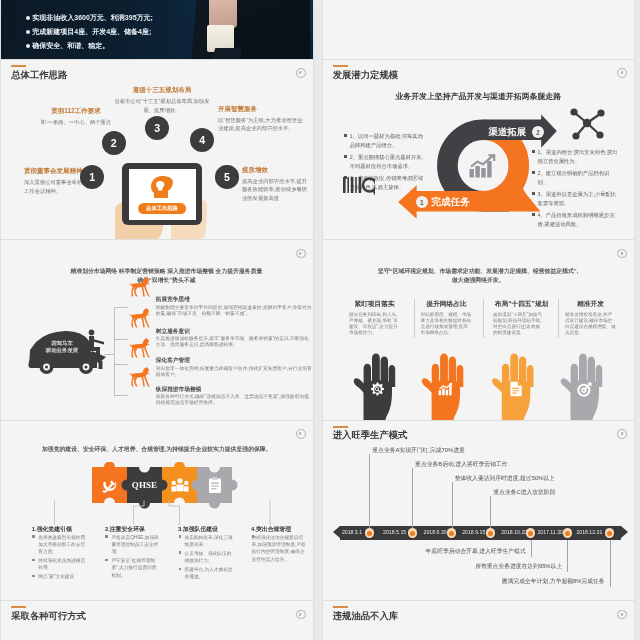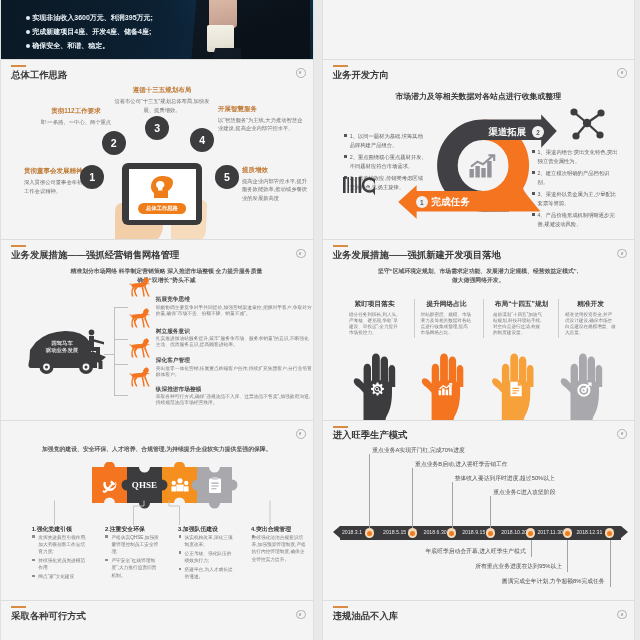--- a/index.html
+++ b/index.html
@@ -213,26 +213,26 @@
             <path d="M11 6 C8.5 6 7 7.6 7 9.8 C7 11.4 8 12.4 9 13 L9 15.4 L13.4 15.4 L13.4 12.8 C14.6 12.2 15.4 11.2 15.4 9.8 C15.4 7.6 13.6 6 11 6 Z" fill="#fff"></path>
           </svg>
           <div class="pill">总体工作思路</div>
         </div>
       </div>
     </div>
 
     <div class="slide R s4">
       <div class="hdr">
         <div class="bar"></div>
-        <div class="t">业务开发方向</div>
-      </div>
-      <div class="logo">
-          <i></i>
-        </div>
-      <div class="sub">市场潜力及等相关数据对各站点进行收集或整理</div>
+        <div class="t">发展潜力定规模</div>
+      </div>
+      <div class="logo">
+          <i></i>
+        </div>
+      <div class="sub">业务开发上坚持产品开发与渠道开拓两条腿走路</div>
 
       <svg width="311" height="180" viewBox="0 0 311 180" style="position:absolute;left:0;top:0;">
         <g>
           <path d="M 160.1 69.8 A 35.7 35.7 0 0 1 160.1 141.2" fill="none" stroke="#f4741f" stroke-width="20.6"></path>
         </g>
         <g>
           <path d="M 219 69.8 L 160.1 69.8 A 35.7 35.7 0 0 0 160.1 141.2 L 186 141.2" fill="none" stroke="#414145" stroke-width="20.6" stroke-linecap="butt"></path>
           <path d="M 218.2 54.6 L 233.8 70.9 L 218.2 87.8 Z" fill="#414145"></path>
         </g>
         <g>
@@ -285,24 +285,20 @@
         <rect x="15.6" y="1" width="2.6" height="16" fill="#3d3d40"></rect>
         <path d="M20 9 a6.5 6.5 0 1 0 13 0 a6.5 6.5 0 1 0 -13 0" fill="none" stroke="#3d3d40" stroke-width="2.4"></path>
         <path d="M30 14 L33 19" stroke="#3d3d40" stroke-width="2.4"></path>
       </svg>
     </div>
   </div>
 
   <div class="row">
 
     <div class="slide L s5">
-      <div class="hdr">
-        <div class="bar"></div>
-        <div class="t"><span>业务发展措施</span><span>——</span><span>强抓经营销售网格管理</span></div>
-      </div>
       <div class="logo">
           <i></i>
         </div>
       <div class="sub">
         <div>精准划分市场网络  科学制定营销策略  深入推进市场整顿  全力提升服务质量</div>
         <div>确保“双增长”势头不减</div>
       </div>
 
       <svg width="82" height="48" viewBox="0 0 82 48" style="position:absolute;left:25.5px;top:88px;">
         <path d="M2.5 31 L3 22 L9 14 Q20 3.5 38 3 Q55 2.6 62 13 L64 24 L68 24 L68 31 L70 31 L70 40 L4 40 Q1 40 1.5 36 Z" fill="#3c3c3f"></path>
@@ -396,24 +392,20 @@
         <path d="M4.2 20.4L9.2 21.2L6.8 24.4L4.4 28.4L4 33.4L4.8 38.2L5.4 41.6L2.2 41.6L1.2 36.8L1.2 31L2.2 25.4Z"></path>
       </g>
         </svg>
       <div class="item" style="left:154.8px;top:146.5px;">
         <div class="h">纵深推进市场整顿</div>
         <div class="p">采取各种可行方式,确保“违规油品不入库、过票油品不售卖”,加强政府沟通,持续规范油品市场经营秩序。</div>
       </div>
     </div>
 
     <div class="slide R s6">
-      <div class="hdr">
-        <div class="bar"></div>
-        <div class="t"><span>业务发展措施</span><span>——</span><span>强抓新建开发项目落地</span></div>
-      </div>
       <div class="logo">
           <i></i>
         </div>
       <div class="sub">
         <div>坚守“区域环境定规划、市场需求定功能、发展潜力定规模、经营效益定模式”,</div>
         <div>做大做强网络开发。</div>
       </div>
 
       <div class="vr" style="left:91.7px;top:58.3px;height:39.5px;"></div>
       <div class="vr" style="left:160.7px;top:58.3px;height:39.5px;"></div>

